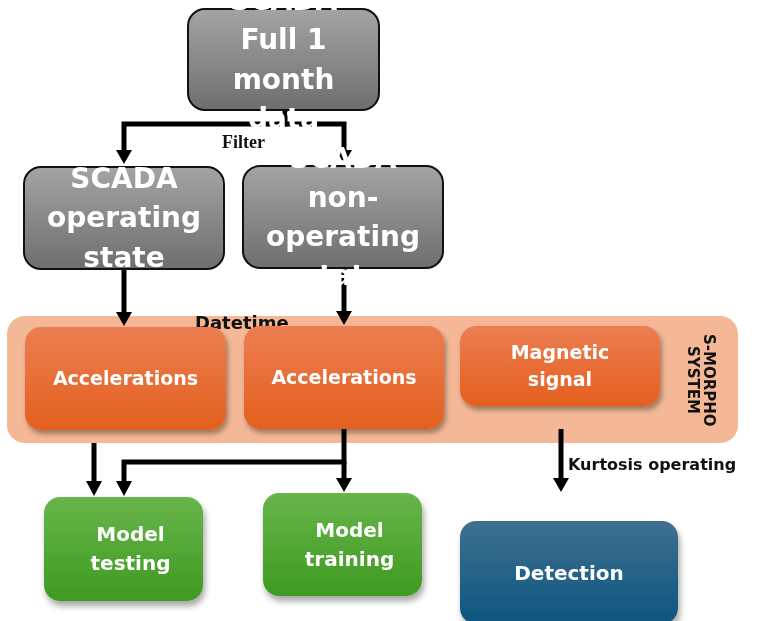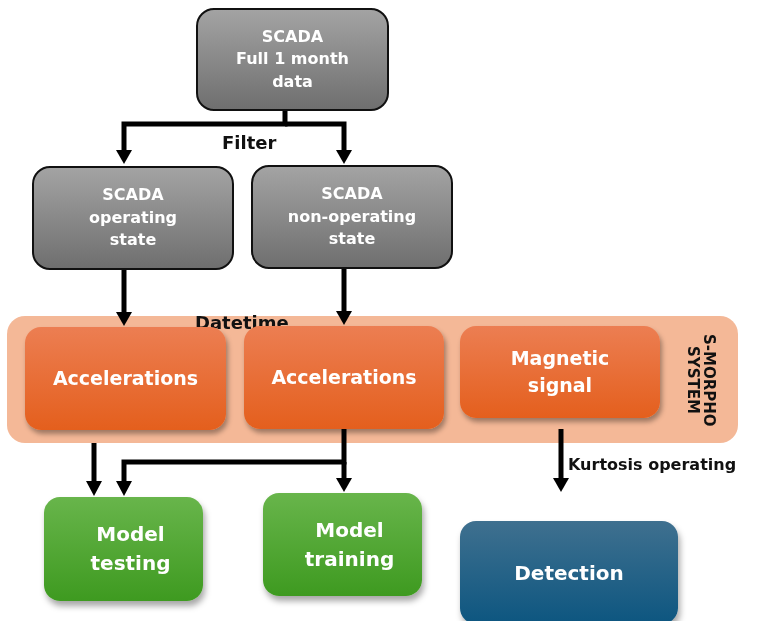--- a/index.html
+++ b/index.html
@@ -2,21 +2,21 @@
 <html><head>
 <meta charset="utf-8">
 <style>
   html, body { margin:0; padding:0; background:#ffffff; }
   body { width:758px; height:621px; position:relative; overflow:hidden;
          font-family:"DejaVu Sans","Liberation Sans",sans-serif; }
   .box { position:absolute; border-radius:18px; display:flex; align-items:center;
          justify-content:center; text-align:center; color:#ffffff; font-weight:bold;
          box-sizing:border-box; line-height:1.4; white-space:pre-line; }
   .gray { background:linear-gradient(#a3a3a3, #6f6f6f); border:2px solid #111111;
-          font-size:16px;margin-left:9px; }
+          font-size:28px; }
   .orange { background:linear-gradient(#ec7e52, #e45f1d); font-size:19px;
             box-shadow:2px 4px 5px rgba(0,0,0,0.35); border-radius:16px; }
   .green { background:linear-gradient(#68b54b, #3e9a20); font-size:20px;
            box-shadow:2px 5px 6px rgba(0,0,0,0.35); border-radius:16px; line-height:1.45;padding-left:14px; }
   .blue { background:linear-gradient(#3f708f, #0d5680); font-size:20px;
           box-shadow:2px 5px 6px rgba(0,0,0,0.35); border-radius:16px; }
   #container { position:absolute; left:7px; top:316px; width:731px; height:127px;
                background:#f4b897; border-radius:18px; }
   .label { position:absolute; font-weight:bold; color:#111111; font-size:18px; white-space:nowrap; }
   #system-label { position:absolute; left:674px; top:330px; width:52px; height:100px;
@@ -62,37 +62,37 @@
     <polygon points="116,481 132,481 124,496"></polygon>
     <polygon points="336,478 352,478 344,492"></polygon>
     <polygon points="553,478 569,478 561,492"></polygon>
   </g>
 </svg>
 
 <div class="box gray" style="left:187px;top:8px;width:193px;height:103px;">SCADA
 Full 1 month
 data</div>
 
-<div class="label" style="left:222px;top:132px;">Filter</div>
+<div class="label" style="left:222px;top:132px;font-family:Liberation Serif, serif;">Filter</div>
 
 <div class="box gray" style="left:23px;top:166px;width:202px;height:104px;">SCADA
 operating
 state</div>
 
 <div class="box gray" style="left:242px;top:165px;width:202px;height:104px;">SCADA
 non-operating
 state</div>
 
 <div class="label" style="left:195px;top:285px;margin-top:27px;">Datetime</div>
 
 <div class="box orange" style="left:25px;top:327px;width:201px;height:103px;">Accelerations</div>
 
 <div class="box orange" style="left:244px;top:326px;width:200px;height:103px;">Accelerations</div>
 
-<div class="box orange" style="left:460px;top:326px;width:200px;height:92px;">Magnetic
+<div class="box orange" style="left:460px;top:326px;width:200px;height:80px;">Magnetic
 signal</div>
 
 <div class="label" style="left:568px;top:455px;font-size:16px;">Kurtosis operating</div>
 
 <div class="box green" style="left:44px;top:497px;width:159px;height:104px;">Model
 testing</div>
 
 <div class="box green" style="left:263px;top:493px;width:159px;height:103px;">Model
 training</div>
 

